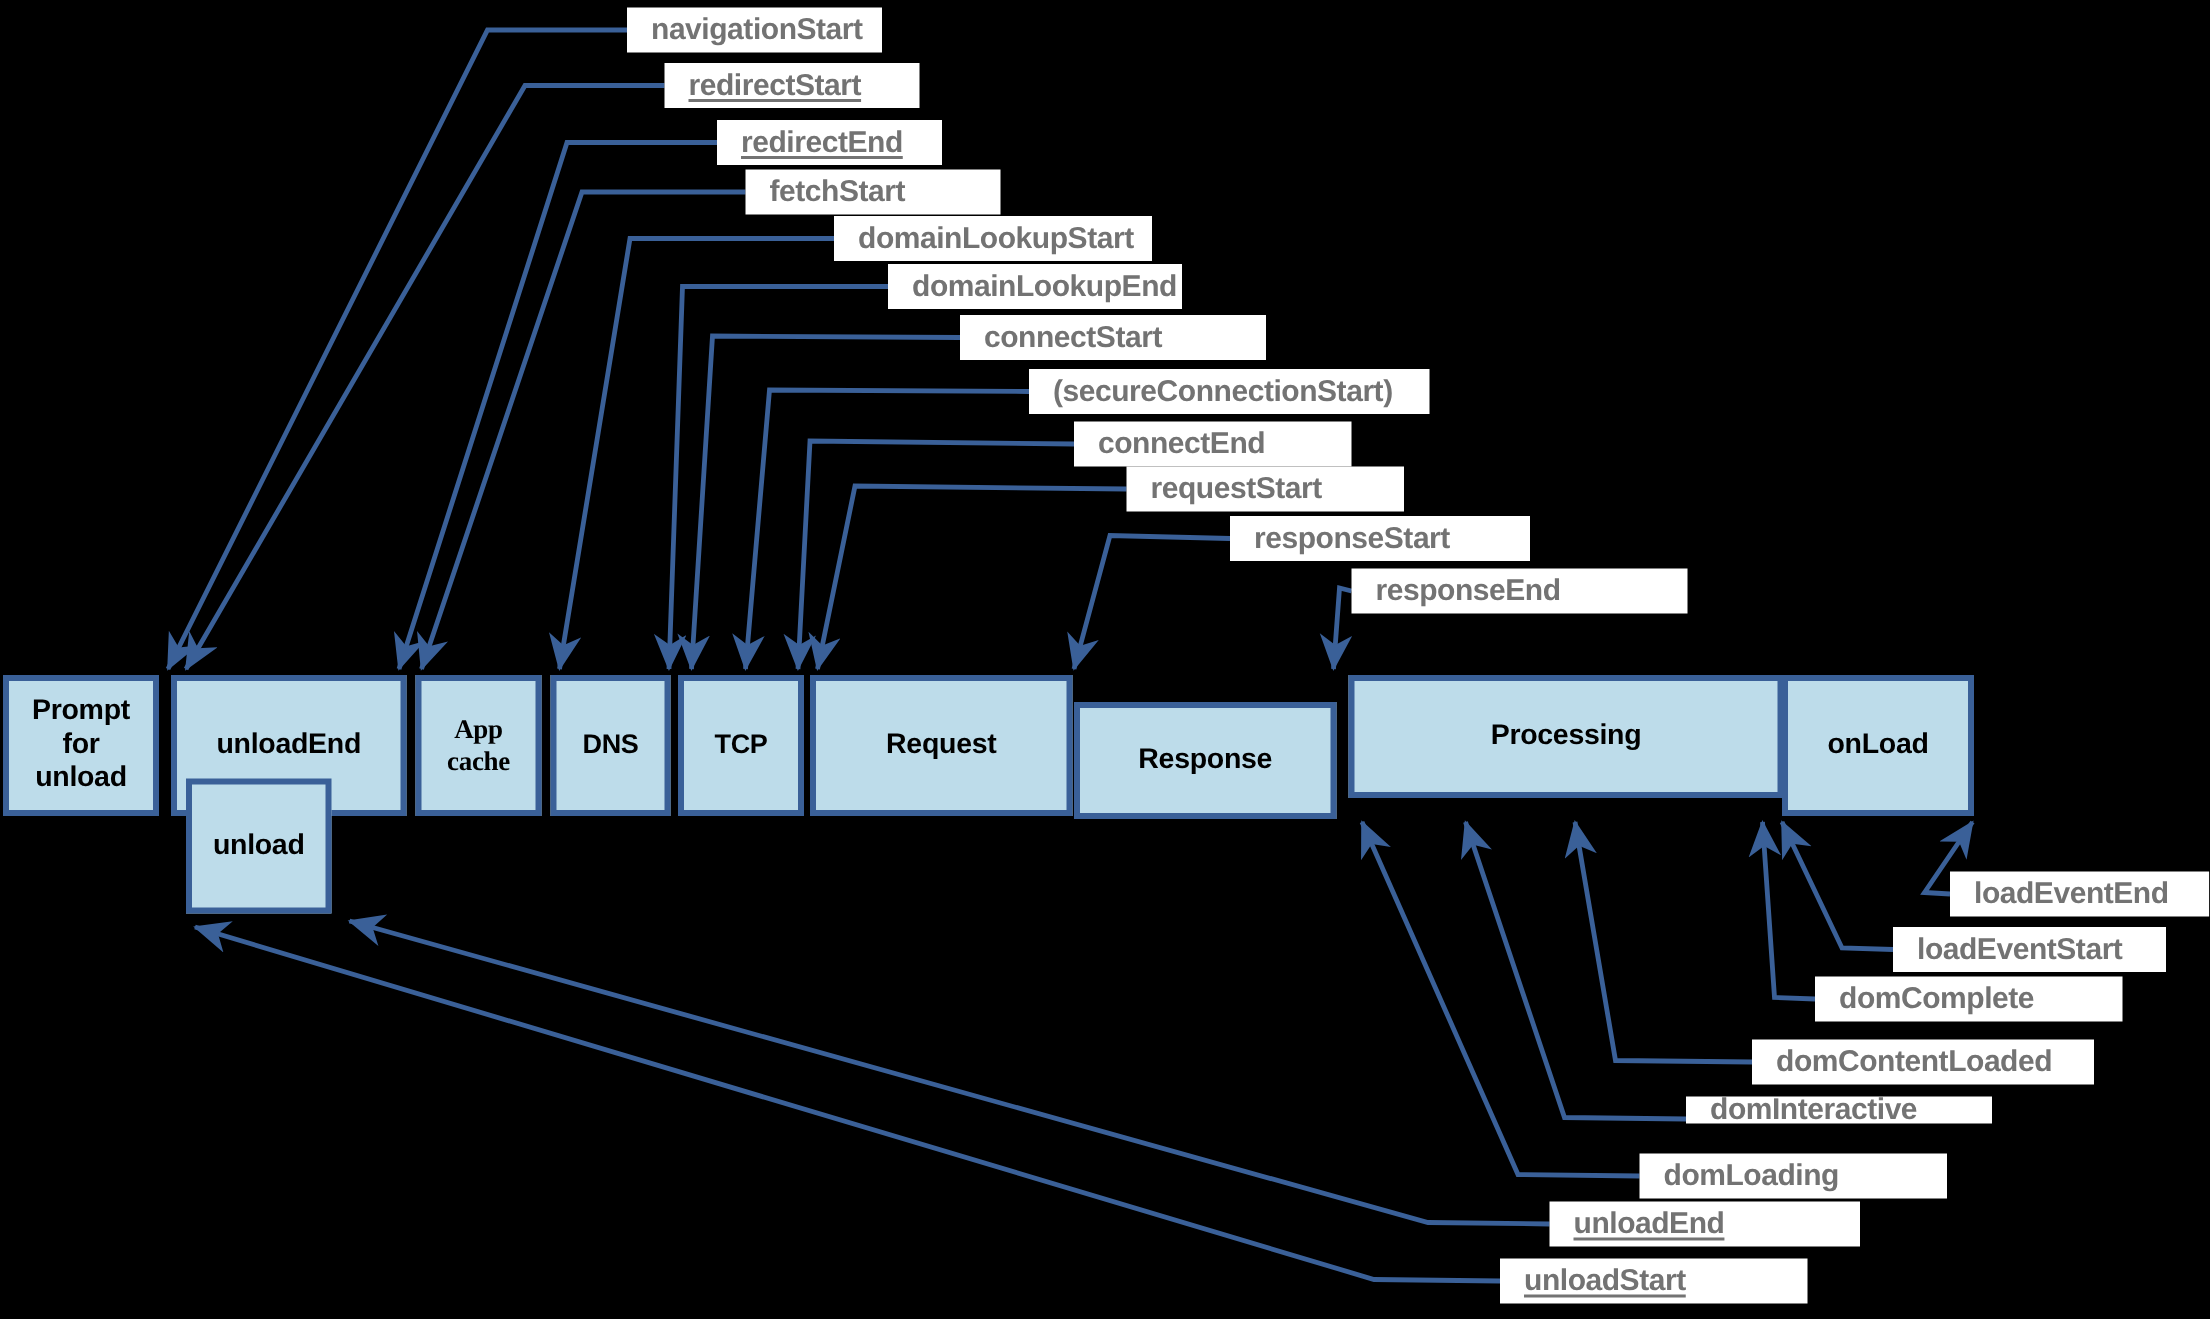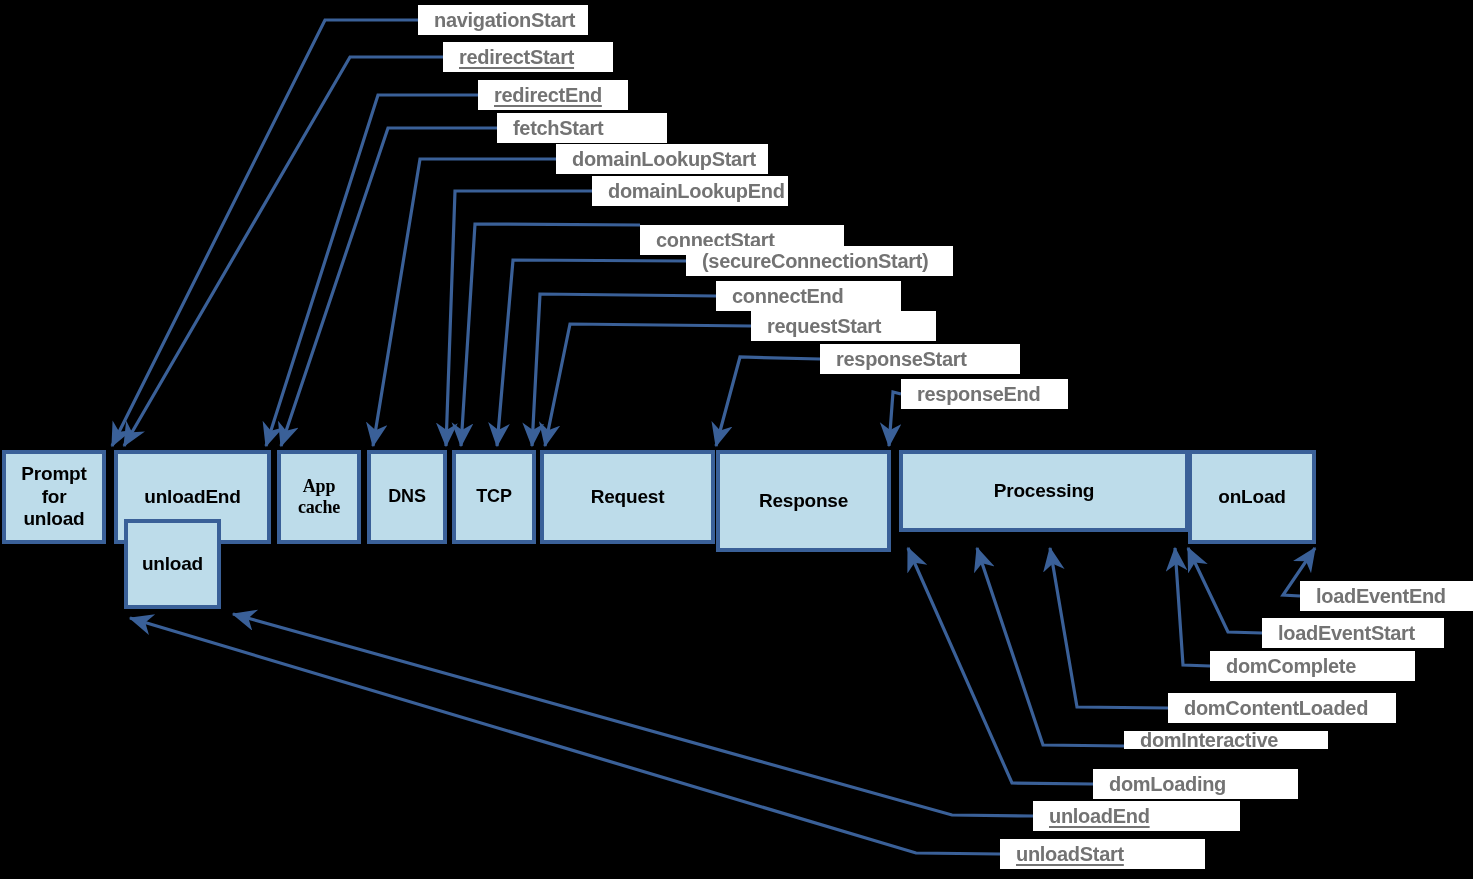--- a/index.html
+++ b/index.html
@@ -114,21 +114,21 @@
       </div>
       <div class="phase small" style="left: 367px; top: 450px; width: 80px; height: 94px;">
         <span style="white-space: pre-line;">DNS</span>
       </div>
       <div class="phase small" style="left: 452px; top: 450px; width: 84px; height: 94px;">
         <span style="white-space: pre-line; text-align: right;">TCP</span>
       </div>
       <div class="phase" style="left: 540px; top: 450px; width: 175px; height: 94px;">
         <span style="white-space: pre-line;">Request</span>
       </div>
-      <div class="phase" style="left: 716px; top: 450px; width: 175px; height: 102px;">
+      <div class="phase" style="left: 716px; top: 468px; width: 175px; height: 78px;">
         <span style="white-space: pre-line;">Response</span>
       </div>
       <div class="phase" style="left: 899px; top: 450px; width: 290px; height: 82px;">
         <span style="white-space: pre-line;">Processing</span>
       </div>
       <div class="phase" style="left: 1188px; top: 450px; width: 128px; height: 94px;">
         <span style="white-space: pre-line;">onLoad</span>
       </div>
       <div class="phase small unload-box" style="left: 124px; top: 519px; width: 97px; height: 90px;">
         <span style="white-space: pre-line;">unload</span>
@@ -147,36 +147,36 @@
       </div>
       <div class="chip" style="left: 497px; top: 113px; width: 170px; height: 30px;">
         <span>fetchStart</span>
       </div>
       <div class="chip" style="left: 556px; top: 144px; width: 212px; height: 30px;">
         <span>domainLookupStart</span>
       </div>
       <div class="chip" style="left: 592px; top: 176px; width: 196px; height: 30px;">
         <span>domainLookupEnd</span>
       </div>
-      <div class="chip" style="left: 640px; top: 210px; width: 204px; height: 30px; margin-top: 15px;">
+      <div class="chip" style="left: 640px; top: 210px; width: 204px; height: 30px;">
         <span>connectStart</span>
       </div>
       <div class="chip" style="left: 686px; top: 246px; width: 267px; height: 30px;">
         <span>(secureConnectionStart)</span>
       </div>
       <div class="chip" style="left: 716px; top: 281px; width: 185px; height: 30px;">
         <span>connectEnd</span>
       </div>
       <div class="chip" style="left: 751px; top: 311px; width: 185px; height: 30px;">
         <span>requestStart</span>
       </div>
       <div class="chip" style="left: 820px; top: 344px; width: 200px; height: 30px;">
         <span>responseStart</span>
       </div>
-      <div class="chip" style="left: 901px; top: 379px; width: 167px; height: 30px;">
+      <div class="chip" style="left: 901px; top: 379px; width: 224px; height: 30px;">
         <span>responseEnd</span>
       </div>
       <div class="chip" style="left: 1300px; top: 581px; width: 173px; height: 30px;">
         <span>loadEventEnd</span>
       </div>
       <div class="chip" style="left: 1262px; top: 618px; width: 182px; height: 30px;">
         <span>loadEventStart</span>
       </div>
       <div class="chip" style="left: 1210px; top: 651px; width: 205px; height: 30px;">
         <span>domComplete</span>

